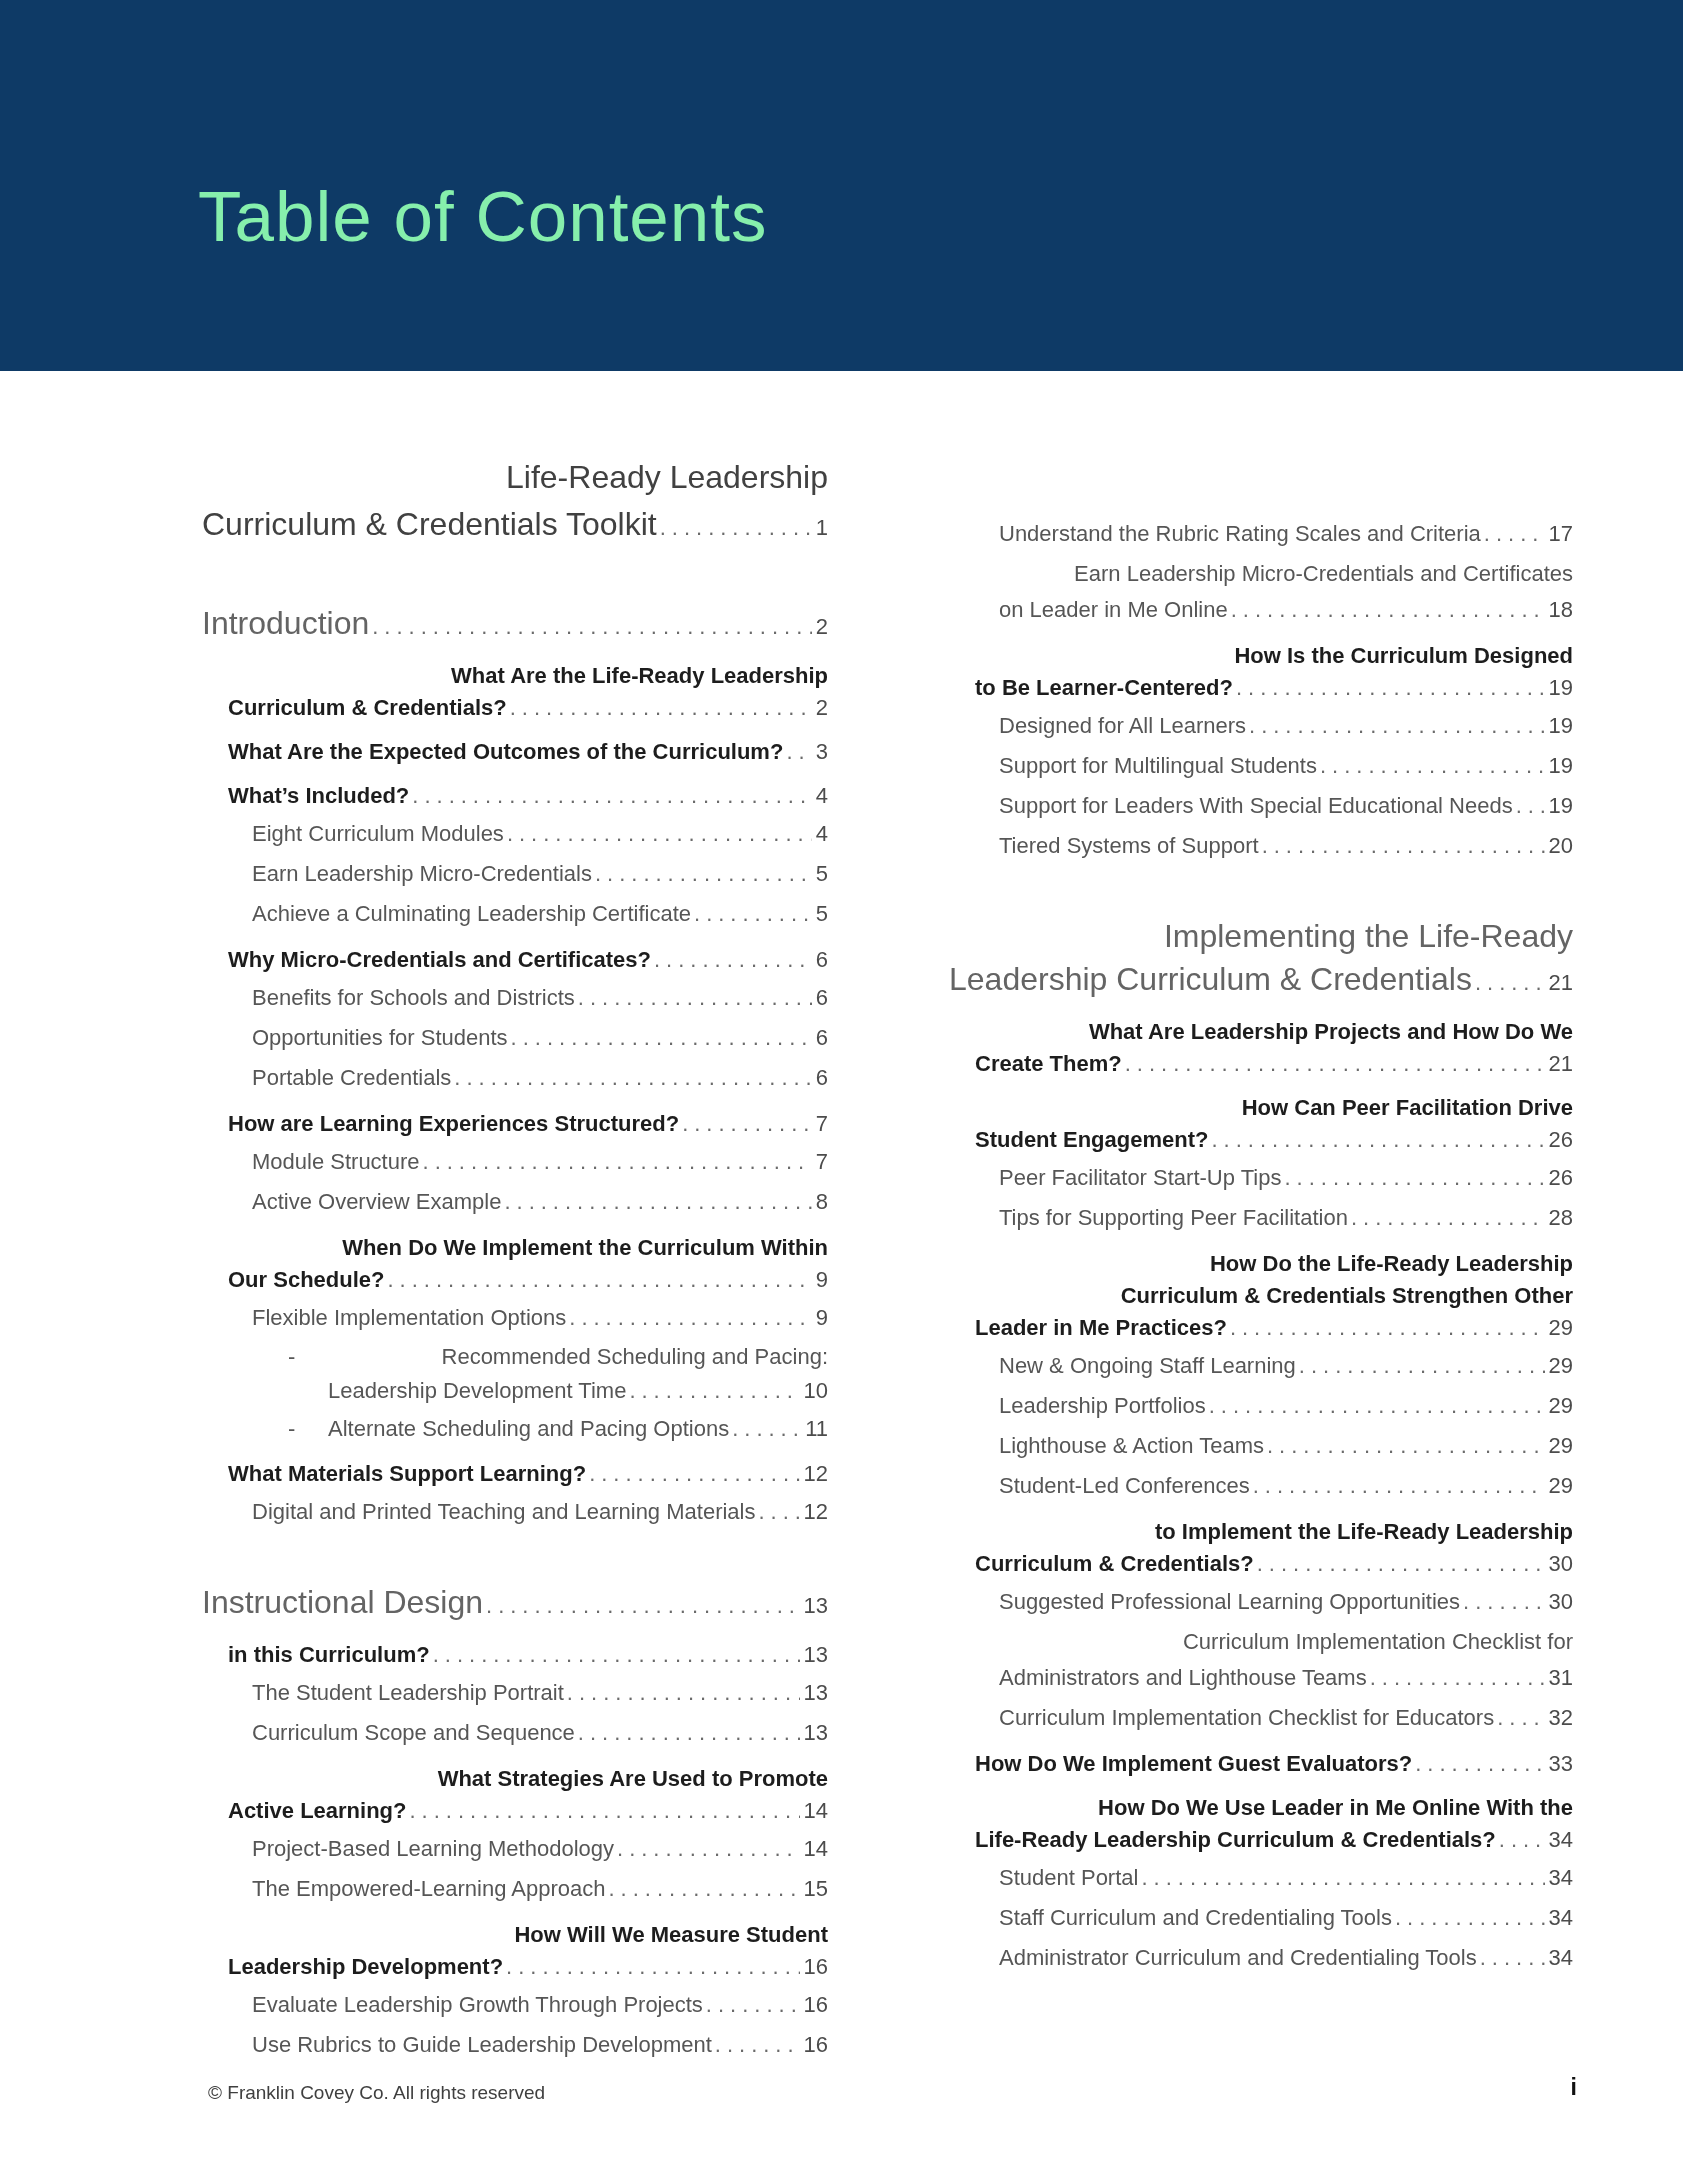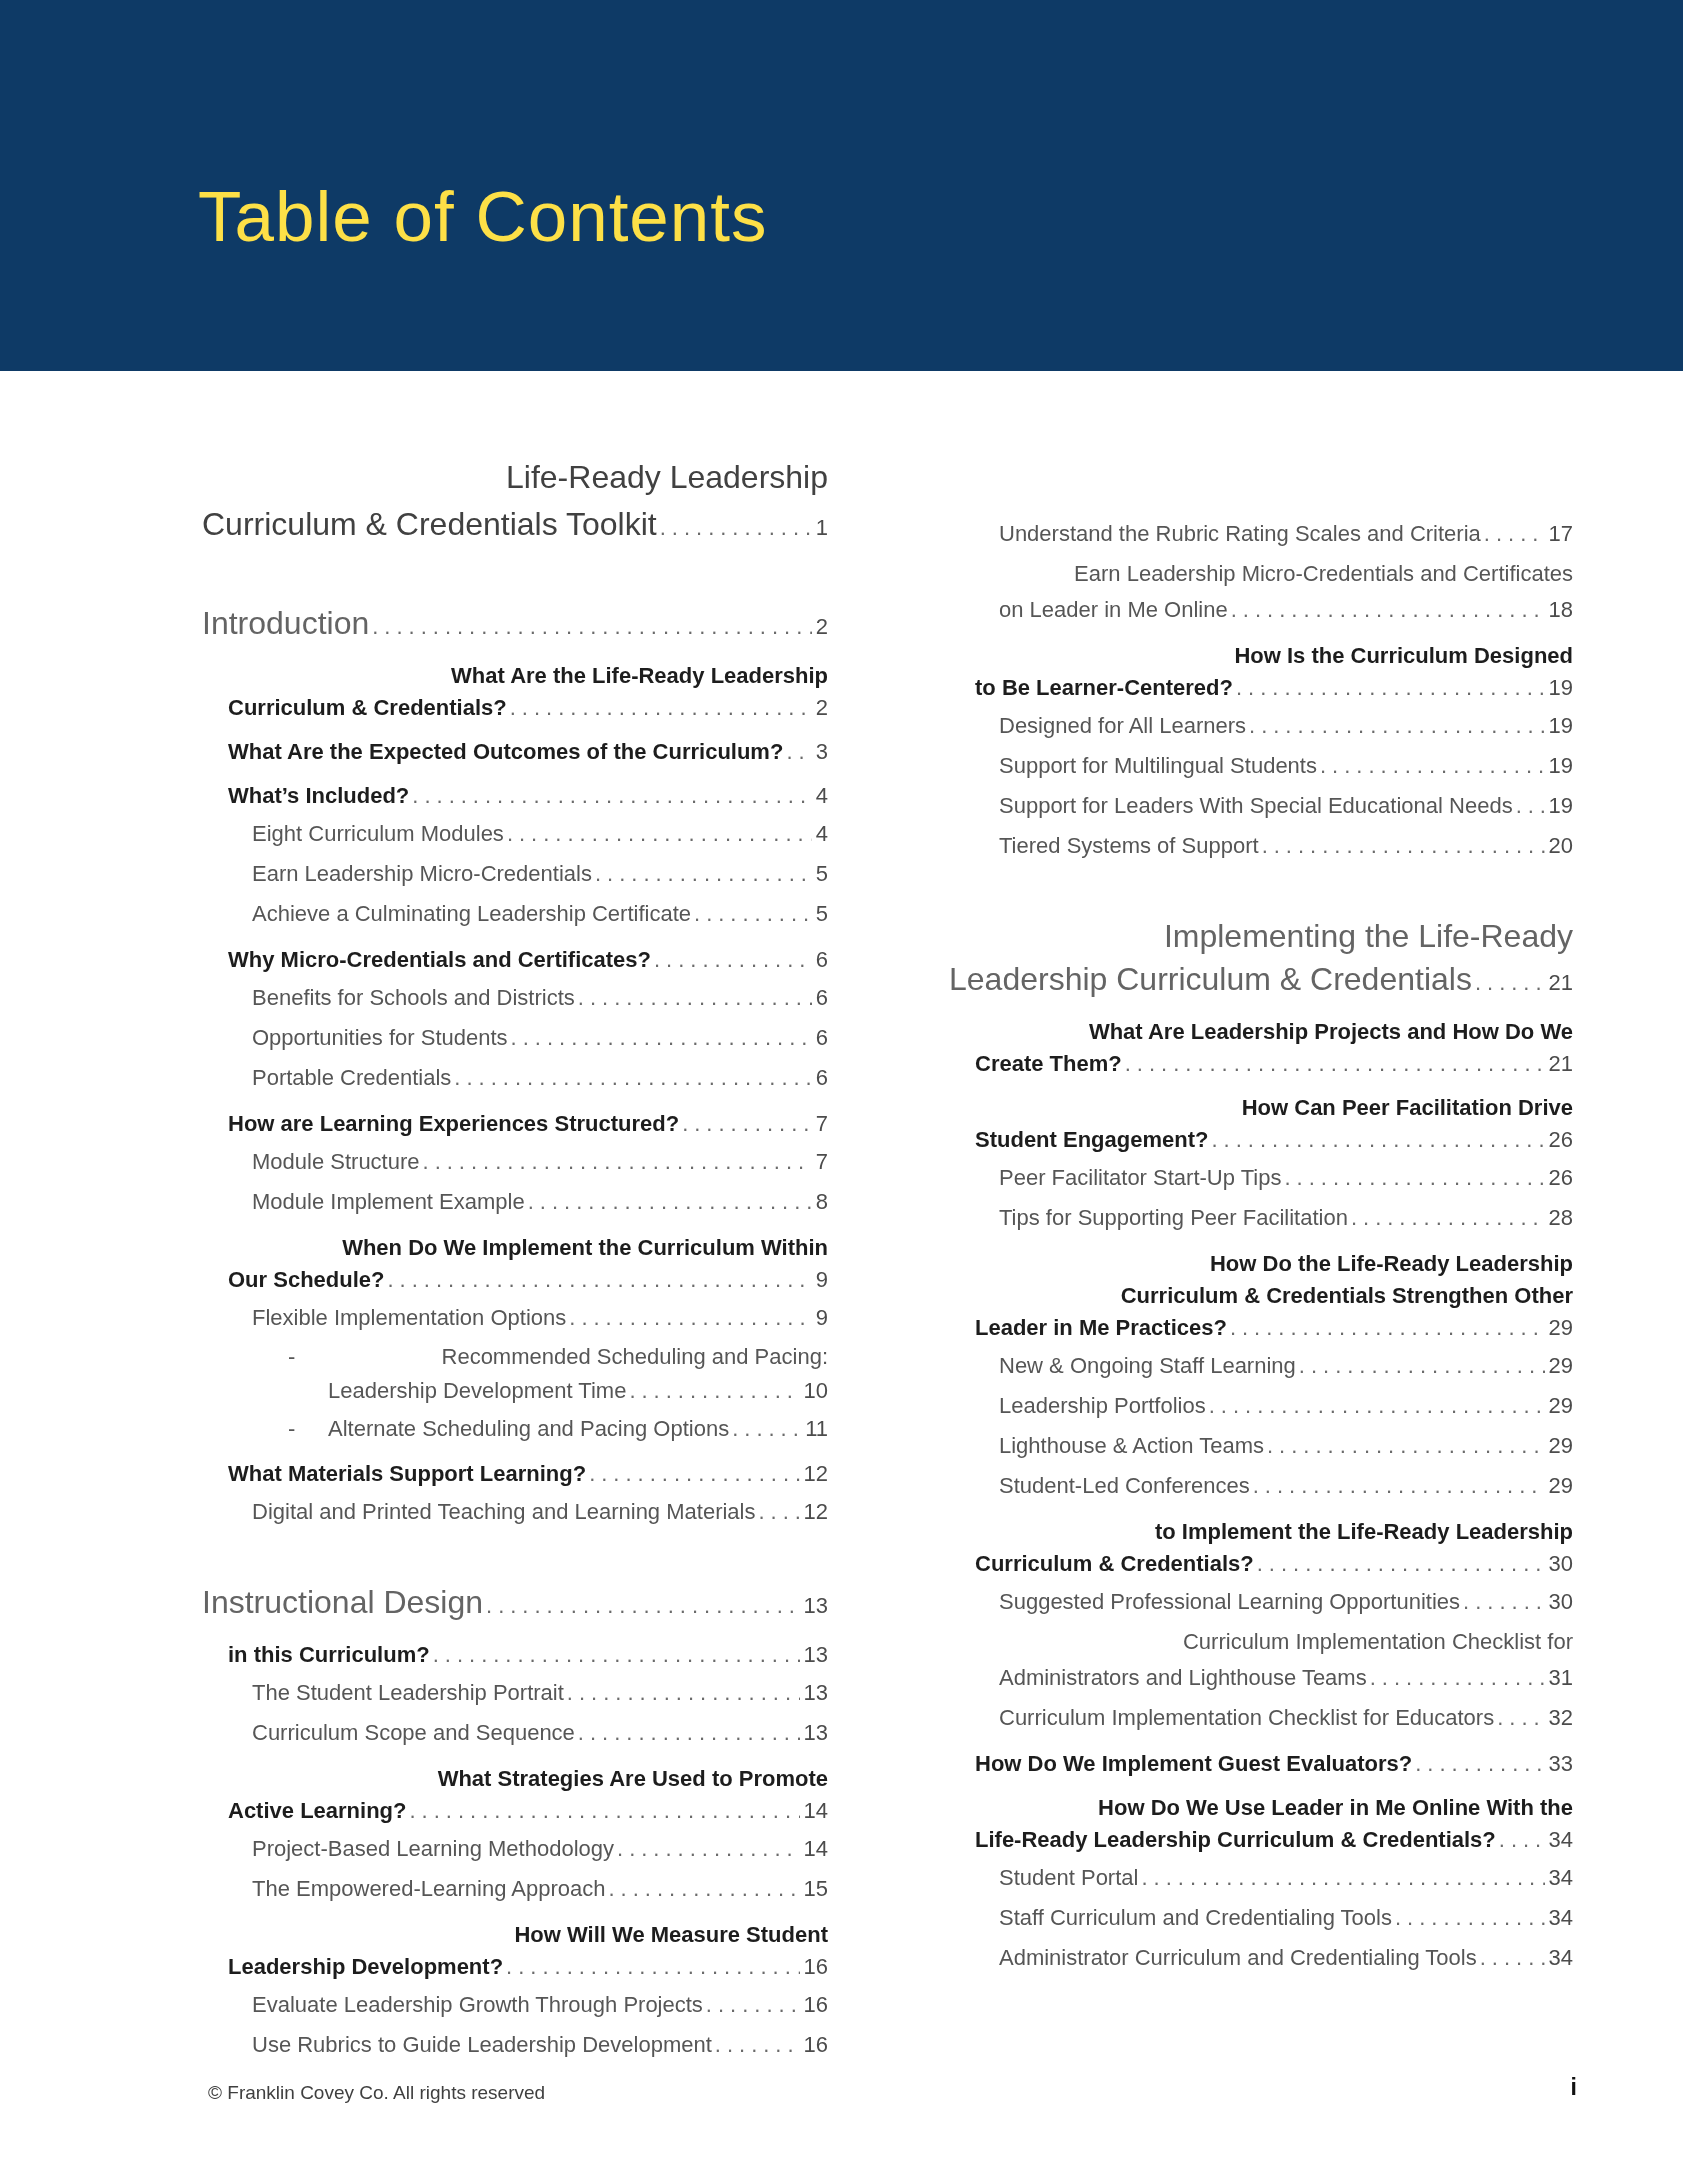--- a/index.html
+++ b/index.html
@@ -15,21 +15,21 @@
   .band {
     position: absolute; left: 0; top: 0;
     width: 1683px; height: 371px;
     background: #0e3a66;
   }
   .band h1 {
     position: absolute; left: 198px; top: 176px;
     margin: 0;
     font-size: 71px; font-weight: 300;
     letter-spacing: 1px;
-    color: #fde047;
+    color: #86efac;
   }
 
   
   .toc-col { position: absolute; top: 371px; }
   #col-left  { left: 198px; width: 634px; padding-top: 83px; }
   #col-right { left: 945px; width: 632px; padding-top: 145px; }
 
   .entry { margin: 4px; text-align: right; }
   .toc-col .entry:first-child { margin-top: 0 !important; }
 
@@ -184,21 +184,21 @@
         </div>
         <div class="entry t-sub">
           <div class="line first lrow">
             <span class="lbl">Module Structure</span>
             <span class="dots"></span>
             <span class="pg">7</span>
           </div>
         </div>
         <div class="entry t-sub">
           <div class="line first lrow">
-            <span class="lbl">Module Implement Example</span>
+            <span class="lbl">Active Overview Example</span>
             <span class="dots"></span>
             <span class="pg">8</span>
           </div>
         </div>
         <div class="entry t-bold">
           <div class="line first">When Do We Implement the Curriculum Within</div>
           <div class="line lrow">
             <span class="lbl">Our Schedule?</span>
             <span class="dots"></span>
             <span class="pg">9</span>

